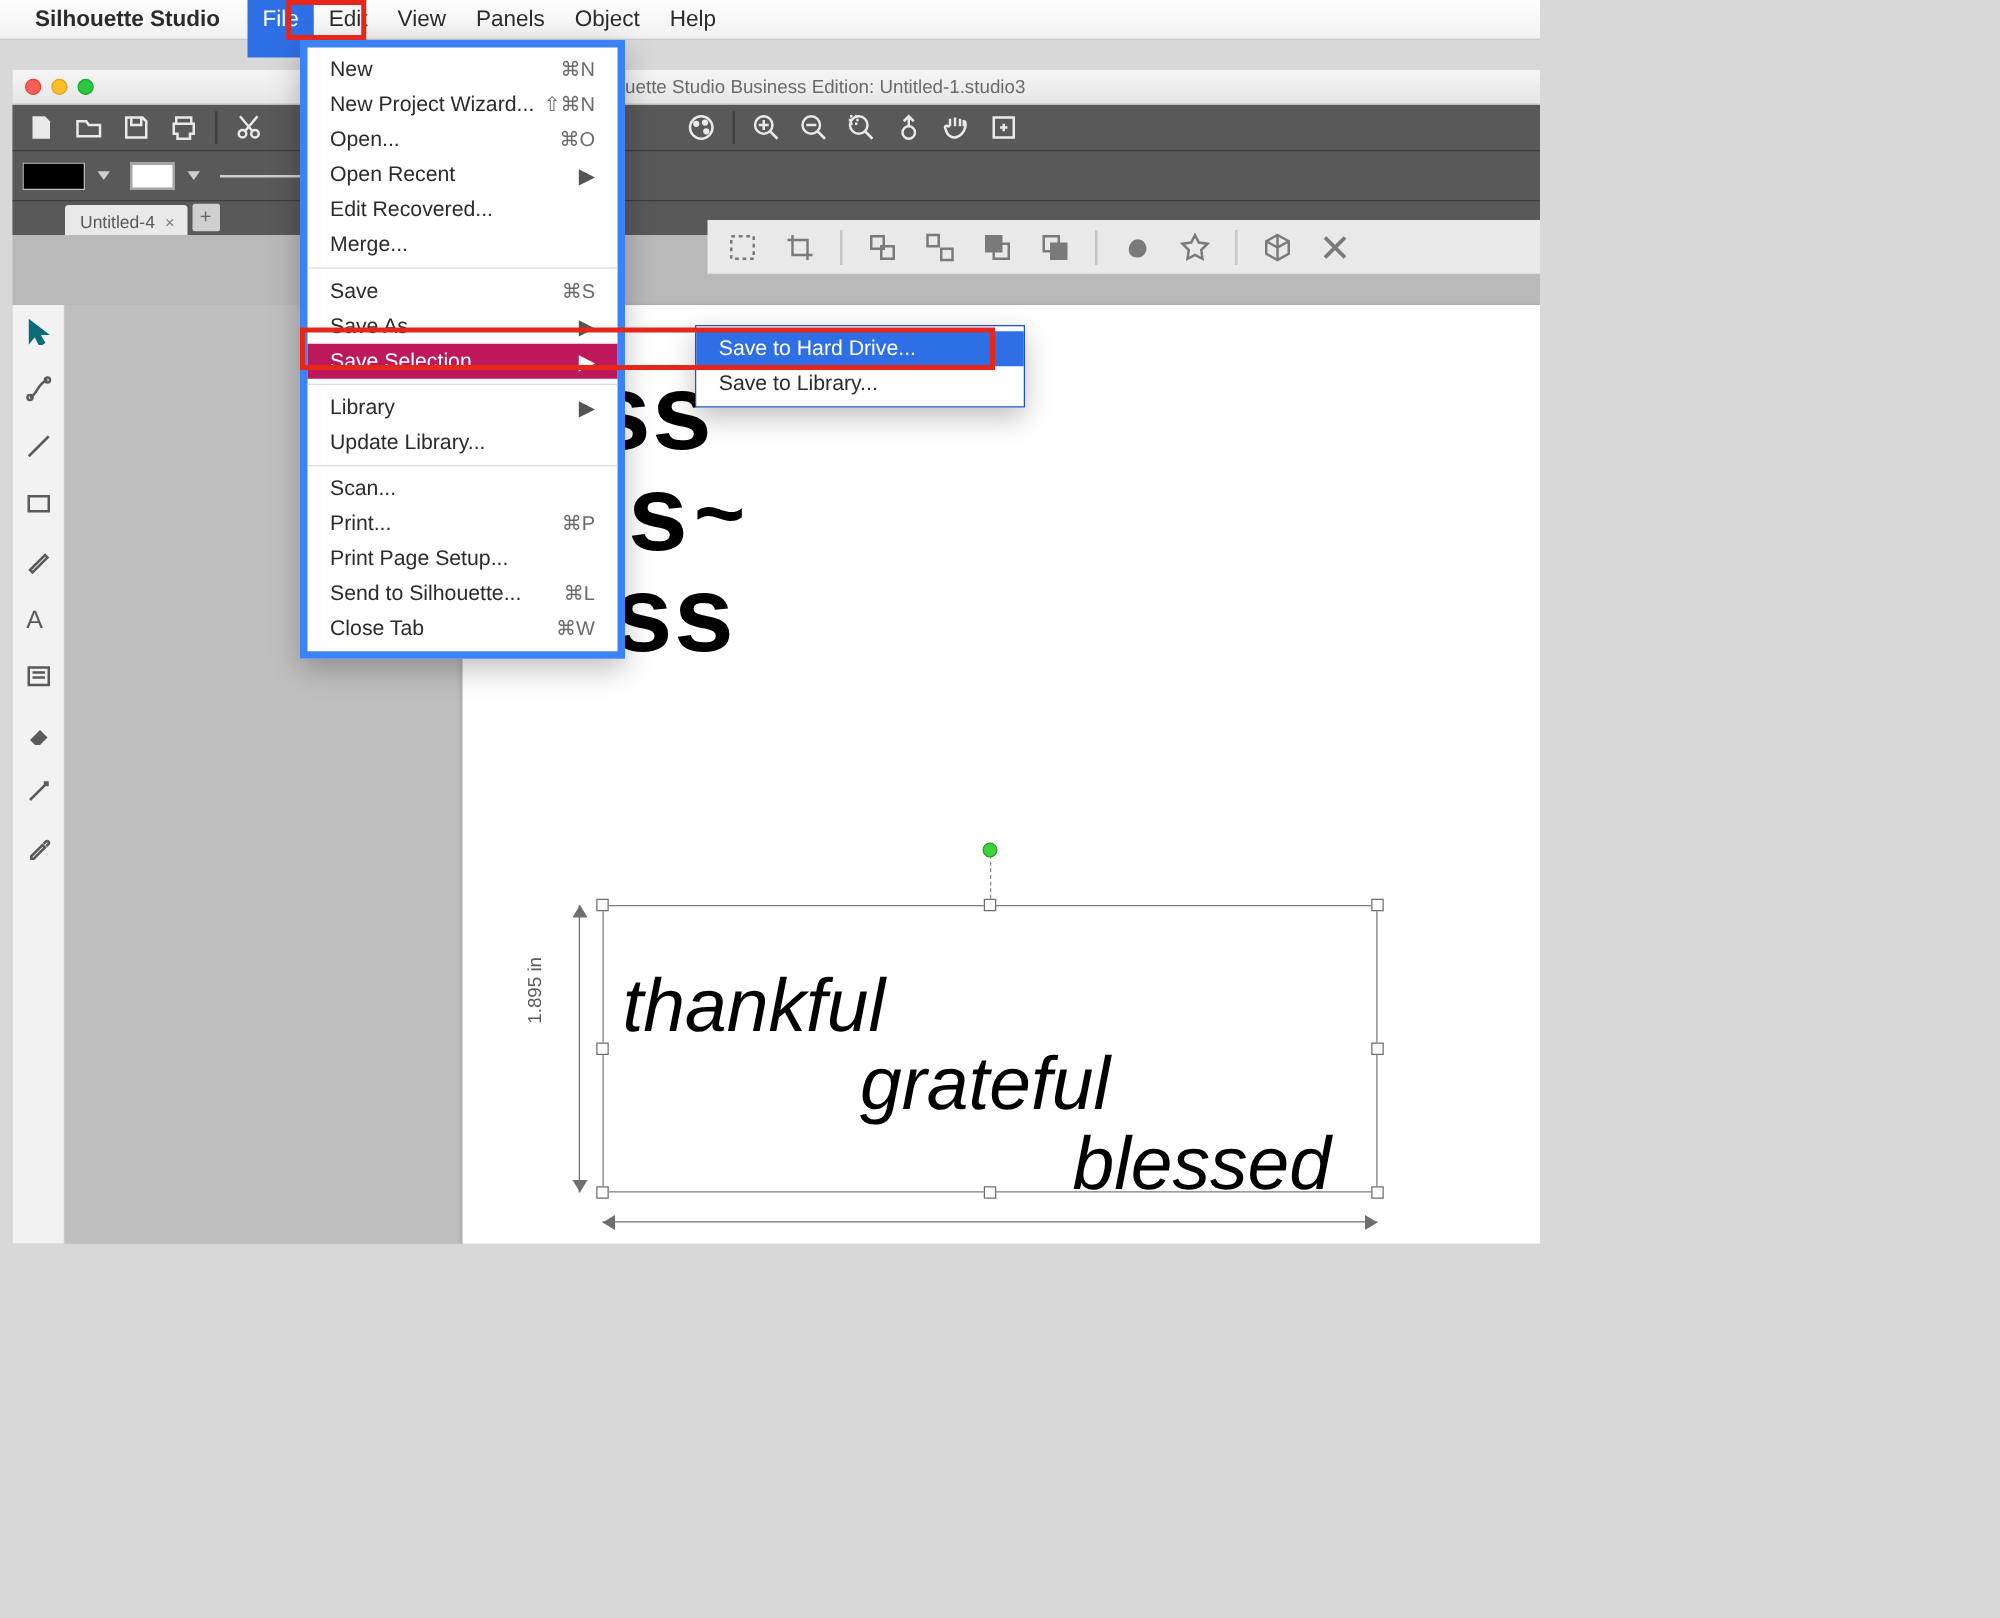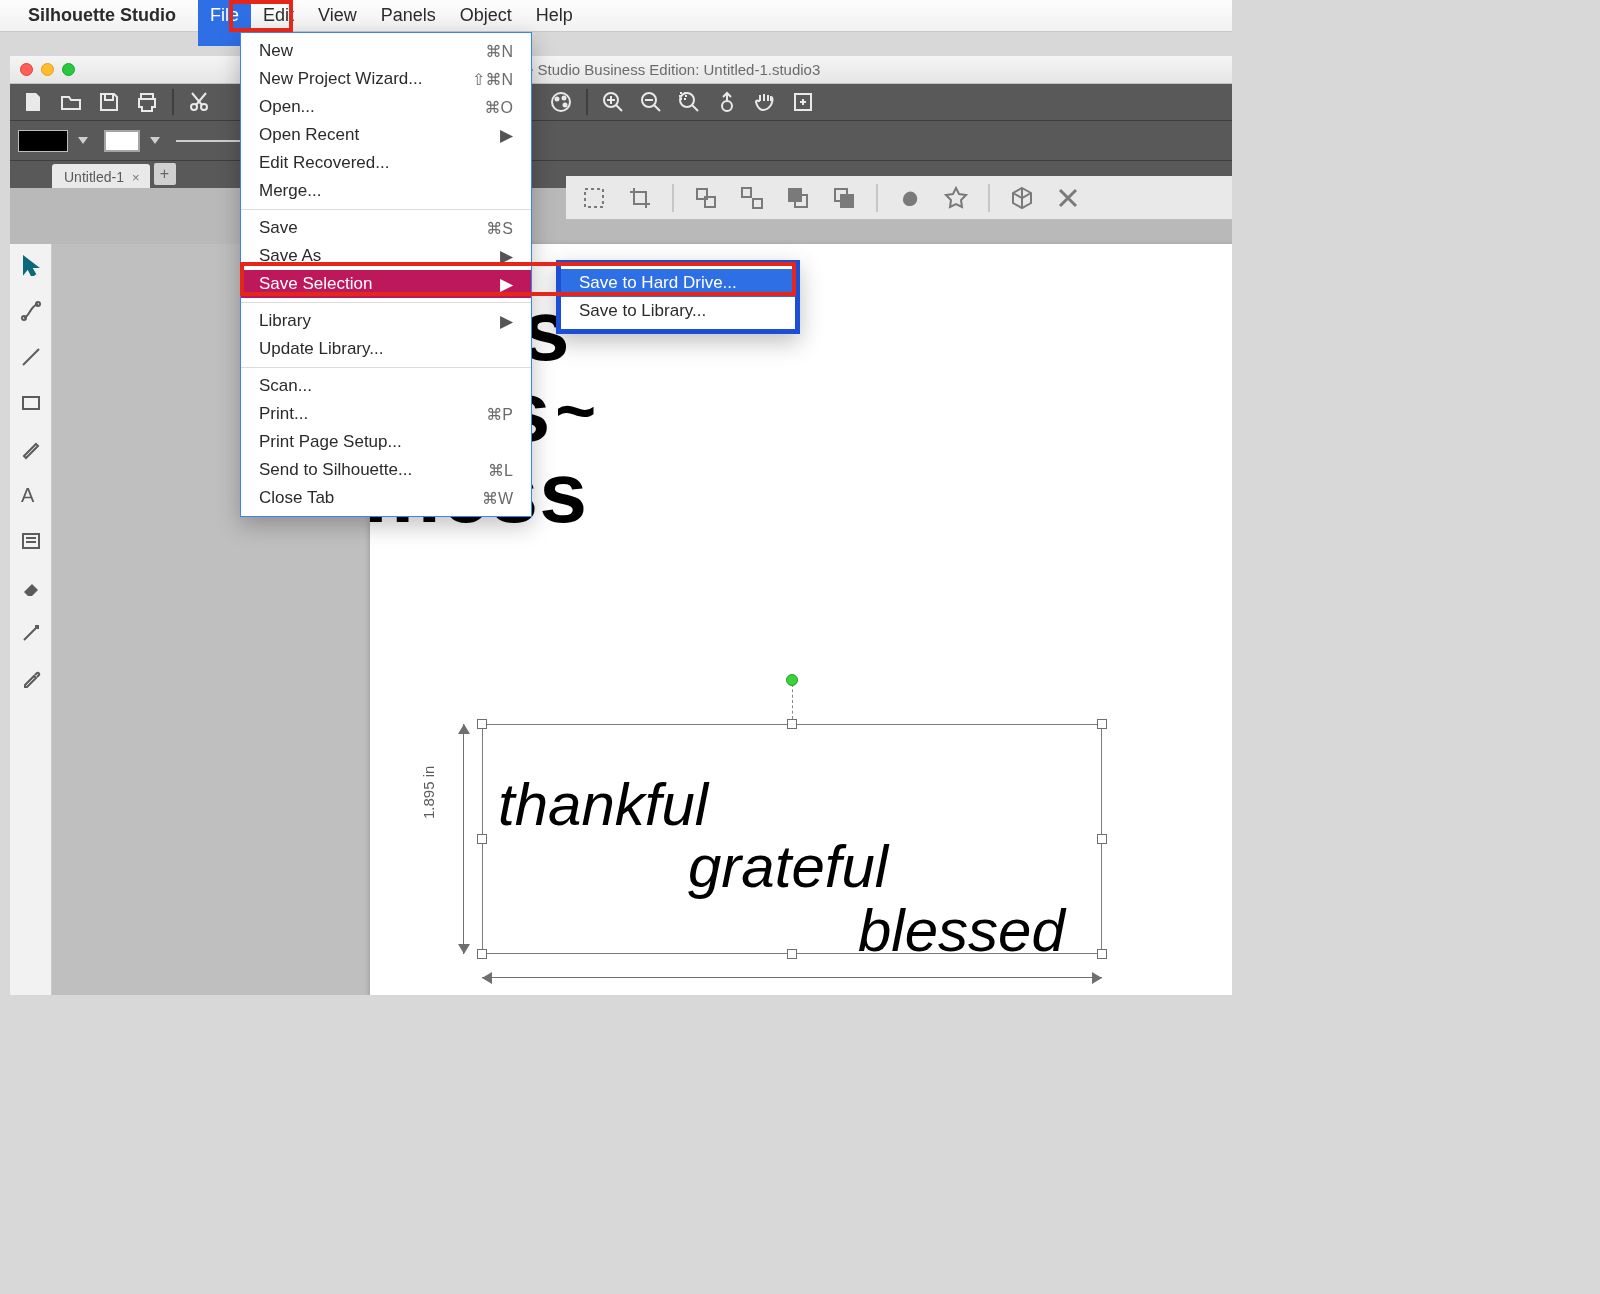--- a/index.html
+++ b/index.html
@@ -83,26 +83,26 @@
 .dimH .arr{position:absolute;top:6px;width:10px;height:12px;}
 .dimH .arr.l{left:0;border-right:10px solid #6f6f6f;border-top:6px solid transparent;border-bottom:6px solid transparent;}
 .dimH .arr.r{right:0;border-left:10px solid #6f6f6f;border-top:6px solid transparent;border-bottom:6px solid transparent;}
 .dimH .lbl{position:absolute;left:50%;top:2px;transform:translateX(-50%);background:#fff;padding:0 6px;font-size:15px;color:#5c5c5c;margin-top:44px;}
 
 .scriptart { position:absolute; inset:6px; font-family:"Brush Script MT","Snell Roundhand",cursive; color:#000;margin-top:40px; }
 .scriptart div{position:absolute;font-size:60px; font-style:italic;}
 .scriptart .w1{left:10px;top:0px;} .scriptart .w2{left:200px;top:62px;} .scriptart .w3{left:370px;top:126px;}
 
 
-.dropdown { position:absolute; left:240px; top:32px; width:292px; background:#fff; border:1px solid #3b82f6; box-shadow:0 8px 22px rgba(0,0,0,.25); z-index:50; padding:4px 0;}
+.dropdown { position:absolute; left:240px; top:32px; width:260px; background:#fff; border:6px solid #3b82f6; box-shadow:0 8px 22px rgba(0,0,0,.25); z-index:50; padding:4px 0;}
 .dropdown .row{display:flex;align-items:center;height:28px;padding:0 18px;font-size:17px;color:#2b2b2b;justify-content:space-between;cursor:default;}
 .dropdown .row.selected{background:#be185d;color:#fff;}
 .dropdown .row .sc{color:#6b6b6b;font-size:16px;}
 .dropdown hr{border:none;border-top:1px solid #dcdcdc;margin:4px 0;}
-.submenu { position:absolute; left:556px; top:260px; width:244px; background:#fff; border:5px solid #1d4ed8; box-shadow:0 8px 22px rgba(0,0,0,.25); z-index:50; padding:4px 0;}
+.submenu { position:absolute; left:556px; top:260px; width:264px; background:#fff; border:1px solid #1d4ed8; box-shadow:0 8px 22px rgba(0,0,0,.25); z-index:50; padding:4px 0;}
 .submenu .row{display:flex;align-items:center;height:28px;padding:0 18px;font-size:17px;color:#2b2b2b;cursor:default;}
 .submenu .row.selected{background:#2f6fe6;color:#fff;}
 .redbox1{position:absolute;left:240px;top:262px;width:556px;height:34px;border:4px solid #e4261b;z-index:55;pointer-events:none;}
 .arrow{margin-left:auto;color:#555;}
 .row.selected .arrow{color:#fff;}
 </style>
 </head>
 <body>
 
 <div class="mac-menubar">
@@ -337,21 +337,21 @@
       </div>
     <div class="rtbtn">
         <svg width="24" height="24">
           <path d="M4 4l16 16M20 4L4 20" stroke-width="3"></path>
         </svg>
       </div>
   </div>
 
   <div class="tabstrip">
     <div class="doctab">
-      <span>Untitled-1</span>
+      <span>Untitled-4</span>
       <span class="close">×</span>
     </div>
     <div class="addtab">+</div>
   </div>
 
   <div class="leftpalette">
     <div class="ptool sel">
         <svg width="22" height="22">
           <path d="M4 3l0 16 4-5 4 8 3-2-4-7h6z" fill="#0c6a7a" stroke="#0c6a7a"></path>
         </svg>

